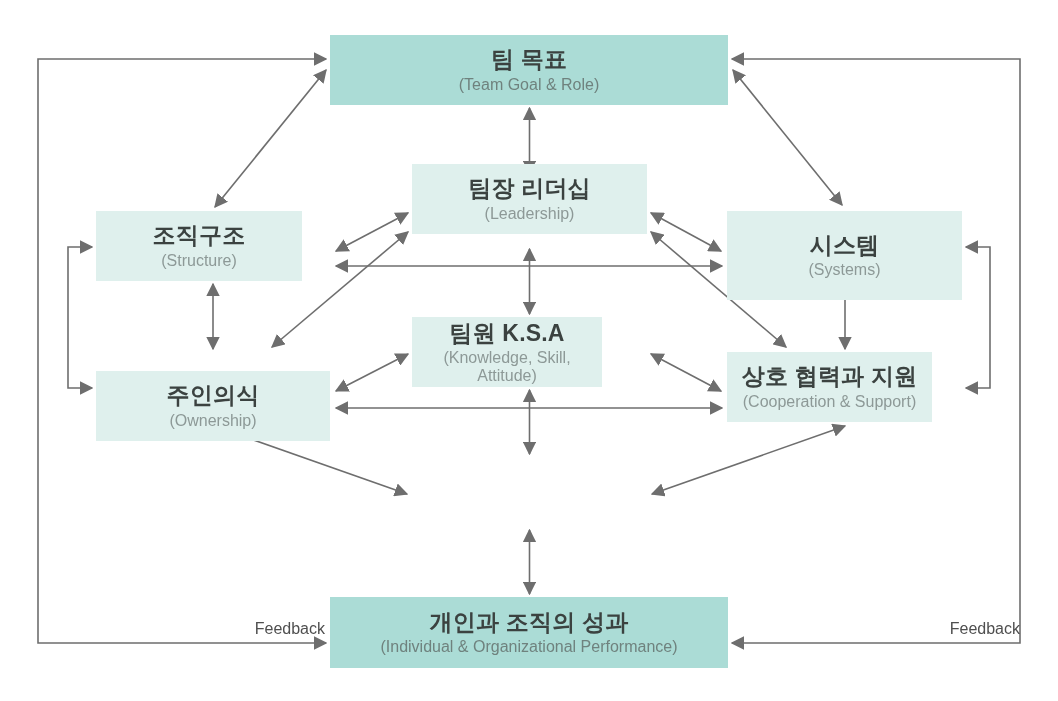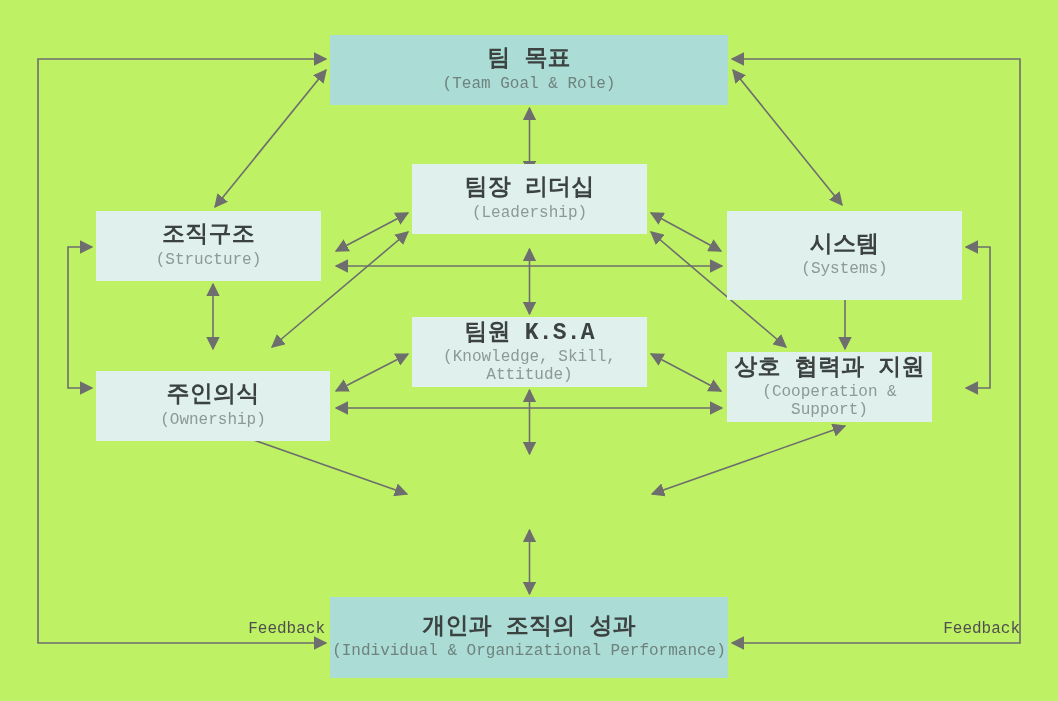--- a/index.html
+++ b/index.html
@@ -1,20 +1,20 @@
 <!DOCTYPE html>
 <html><head>
 <meta charset="utf-8">
 <style>
   html,body{margin:0;padding:0;background:#000;}
   #canvas{
     position:relative;
     width:1058px;height:701px;
-    background:#bef264;
-    font-family:Liberation Mono, monospace;
+    background:#ffffff;
+    font-family:Liberation Sans, sans-serif;
     overflow:hidden;
   }
   #edges{position:absolute;left:0;top:0;width:1058px;height:701px;}
   .node{
     position:absolute;
     display:flex;flex-direction:column;justify-content:center;align-items:center;
     text-align:center;gap:3px;
   }
   .node.accent{background:#abdcd6;}
   .node.light{background:#dff0ed;}
@@ -24,27 +24,27 @@
   .node .subtitle{font-size:16px;line-height:1.1;}
   .node.accent .subtitle{color:#6f827e;}
   .node.light .subtitle{color:#8d9997;}
   .feedback-label{
     position:absolute;height:18px;line-height:18px;
     text-align:right;font-size:16px;color:#4f4f4f;
   }
   
   #node-goal        {left:330px;top:35px; width:398px;height:70px;}
   #node-leadership  {left:412px;top:164px;width:235px;height:70px;}
-  #node-structure   {left:96px; top:211px;width:225px;height:70px;}
+  #node-structure   {left:96px; top:211px;width:206px;height:70px;}
   #node-systems     {left:727px;top:211px;width:235px;height:89px;}
-  #node-ksa         {left:412px;top:317px;width:235px;height:70px;}
+  #node-ksa         {left:412px;top:317px;width:190px;height:70px;}
   #node-ownership   {left:96px; top:371px;width:234px;height:70px;}
   #node-cooperation {left:727px;top:352px;width:205px;height:70px;}
   #node-immersion   {left:412px;top:457px;width:235px;height:70px;}
-  #node-performance {left:330px;top:597px;width:398px;height:81px;}
+  #node-performance {left:330px;top:597px;width:398px;height:71px;}
   #feedback-left {left:38px;  top:620px;width:287px;}
   #feedback-right{left:733px; top:620px;width:287px;}
   .edge{stroke:#6e6e6e;stroke-width:1.6;fill:none;}
 </style>
 </head>
 <body>
 
 <div id="canvas">
 
   <svg id="edges" viewBox="0 0 1058 701" xmlns="http://www.w3.org/2000/svg">

